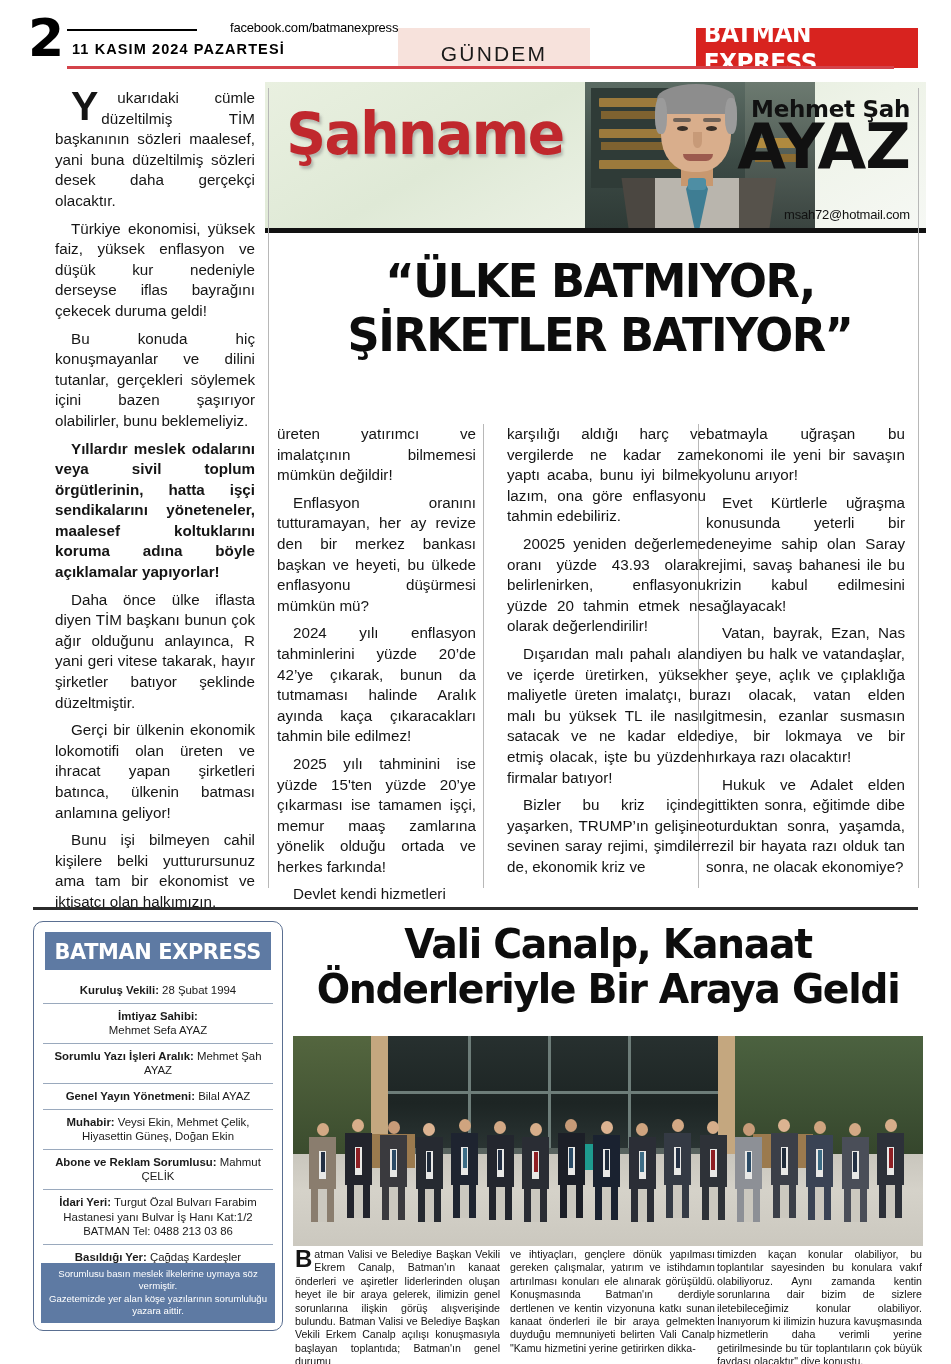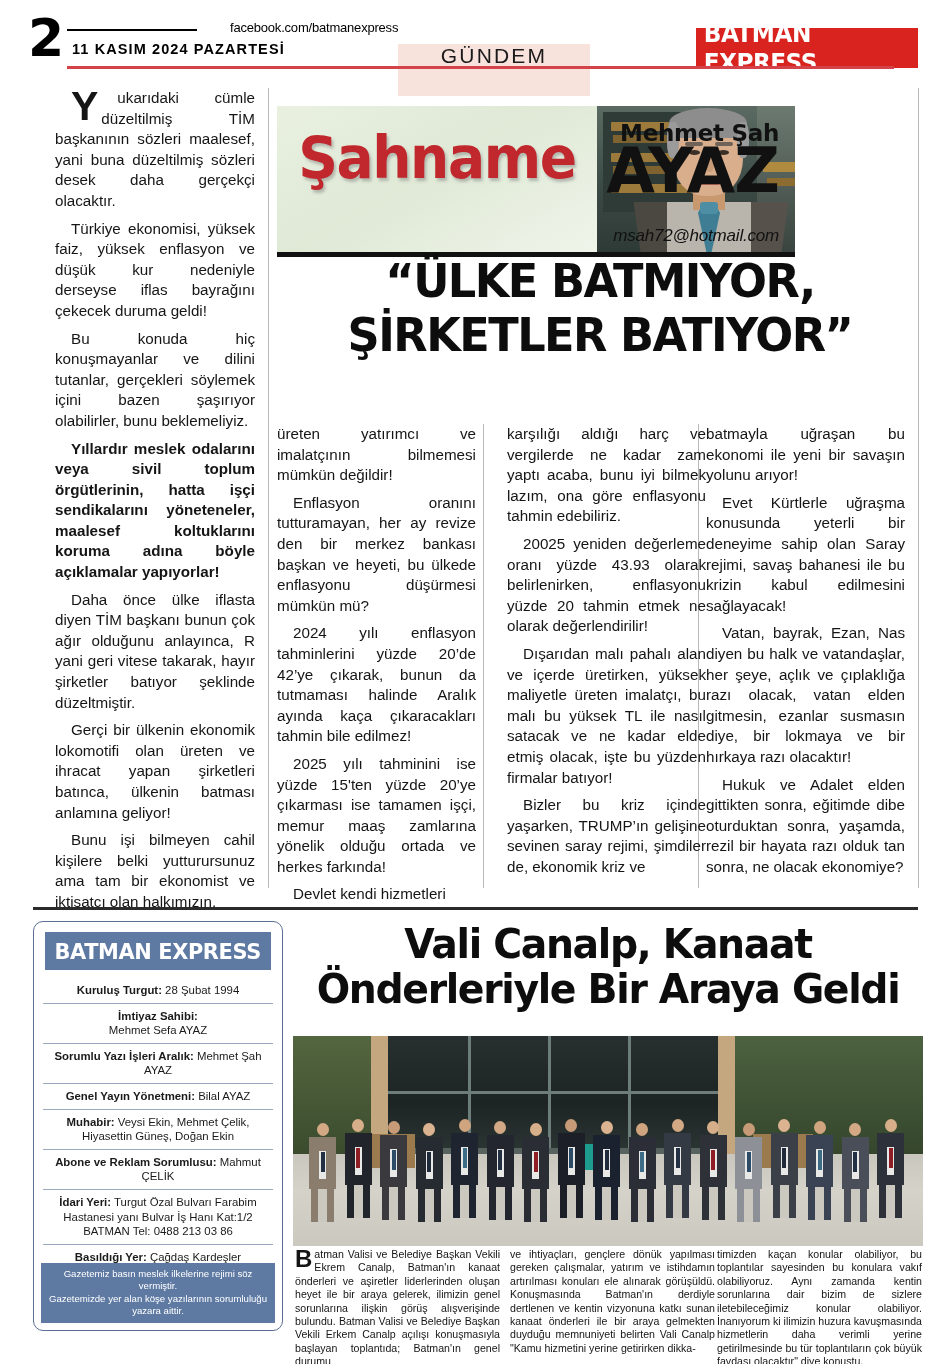--- a/index.html
+++ b/index.html
@@ -31,48 +31,47 @@
     margin-left:30px;
   }
   .date-line {
     position:absolute; left:72px; top:41px;
     font-size:14.5px; font-weight:600; letter-spacing:1.1px; color:#000;
   }
   .red-rule {
     position:absolute; left:67px; top:66px; width:827px; height:3px; background:#d4434a;
   }
   .section-tab {
-    position:absolute; left:398px; top:44px; width:192px; height:52px;
+    position:absolute; left:398px; top:28px; width:192px; height:38px;
     background:#f7e2dc;
-    display:flex; align-items:flex-start; justify-content:center;
+    display:flex; align-items:flex-end; justify-content:center;
   }
   .section-tab span {
     font-size:21px; letter-spacing:2.2px; color:#1a1a1a;
     font-family:"Liberation Sans", sans-serif;
   }
   .masthead-logo {
     position:absolute; left:696px; top:28px; width:222px; height:40px;
     background:#d8231f;
     display:flex; align-items:center; justify-content:center;
   }
   .masthead-logo span {
     color:#fff; font-weight:bold; font-size:25px;
     font-family:"DejaVu Sans", sans-serif;
     letter-spacing:-0.6px;
     transform:scaleX(0.93);
     font-variant:small-caps;
   }
 
   
   .banner {
-    position:absolute; left:277px; top:82px; width:518px; height:146px;
+    position:absolute; left:265px; top:82px; width:661px; height:146px;
     background:linear-gradient(150deg,#e9f0e0 0%, #dfe9d6 35%, #eef3e8 70%, #f6f8f4 100%);
     overflow:hidden;
     border-bottom:5px solid #111;
-    margin-top:24px;
   }
   .banner-title {
     position:absolute; left:14px; top:18px;
     font-family:"DejaVu Sans", sans-serif;
     font-weight:bold; font-size:58px; color:#c0282d;
     letter-spacing:-1.5px;
     text-shadow:2px 3px 3px rgba(120,120,120,0.45);
     transform:scaleX(0.95);
   }
   
@@ -112,21 +111,21 @@
     font-weight:bold; font-size:23px; color:#111; line-height:26px;
     letter-spacing:-0.3px;
   }
   .banner-name .last {
     font-family:"DejaVu Sans", sans-serif;
     font-weight:bold; font-size:63px; color:#111; line-height:50px;
     letter-spacing:-1px;
   }
   .banner-mail {
     position:absolute; right:16px; bottom:6px;
-    font-size:17px; color:#111; letter-spacing:-0.2px;font-style:italic;
+    font-size:13px; color:#111; letter-spacing:-0.2px;
   }
 
   
   .main-headline {
     position:absolute; left:280px; top:254px; width:640px;
     text-align:center;
     font-family:"DejaVu Sans", sans-serif;
     font-weight:bold;
     font-size:47px; line-height:54px;
     letter-spacing:-1.6px;
@@ -335,31 +334,31 @@
     <p>Hukuk ve Adalet elden gittikten sonra, eğitimde dibe oturduktan sonra, yaşamda, rezil bir hayata razı olduk tan sonra, ne olacak ekonomiye?</p>
   </div>
 
   <div class="hsep-thick"></div>
 
   <div class="imprint">
     <div class="imprint-logo">
       <span>BATMAN EXPRESS</span>
     </div>
     <div id="imprint-rows">
-        <div class="imp-row"><b>Kuruluş Turgut:</b><span> 28 Şubat 1994</span></div>
+        <div class="imp-row"><b>Kuruluş Vekili:</b><span> 28 Şubat 1994</span></div>
         <div class="imp-row"><b>İmtiyaz Sahibi:</b><br><span>Mehmet Sefa AYAZ</span></div>
         <div class="imp-row"><b>Sorumlu Yazı İşleri Aralık:</b><span> Mehmet Şah AYAZ</span></div>
         <div class="imp-row"><b>Genel Yayın Yönetmeni:</b><span> Bilal AYAZ</span></div>
         <div class="imp-row"><b>Muhabir:</b><span> Veysi Ekin, Mehmet Çelik, Hiyasettin Güneş, Doğan Ekin</span></div>
         <div class="imp-row"><b>Abone ve Reklam Sorumlusu:</b><span> Mahmut ÇELİK</span></div>
         <div class="imp-row"><b>İdari Yeri:</b><span> Turgut Özal Bulvarı Farabim Hastanesi yanı Bulvar İş Hanı Kat:1/2 BATMAN Tel: 0488 213 03 86</span></div>
         <div class="imp-row"><b>Basıldığı Yer:</b><span> Çağdaş Kardeşler Matbaacılık Bahçelievler Mah. 1601 Sokak No:4  -  BATMAN TLF: 0488 212 28 33</span></div>
       </div>
     <div class="imprint-foot">
-      <div>Gazetemiz basın meslek ilkelerine rejimi söz vermiştir.</div>
+      <div>Sorumlusu basın meslek ilkelerine uymaya söz vermiştir.</div>
       <div>Gazetemizde yer alan köşe yazılarının sorumluluğu yazara aittir.</div>
     </div>
   </div>
 
   <div class="bot-headline">
     <div>Vali Canalp, Kanaat</div>
     <div>Önderleriyle Bir Araya Geldi</div>
   </div>
 
   <div class="photo">

